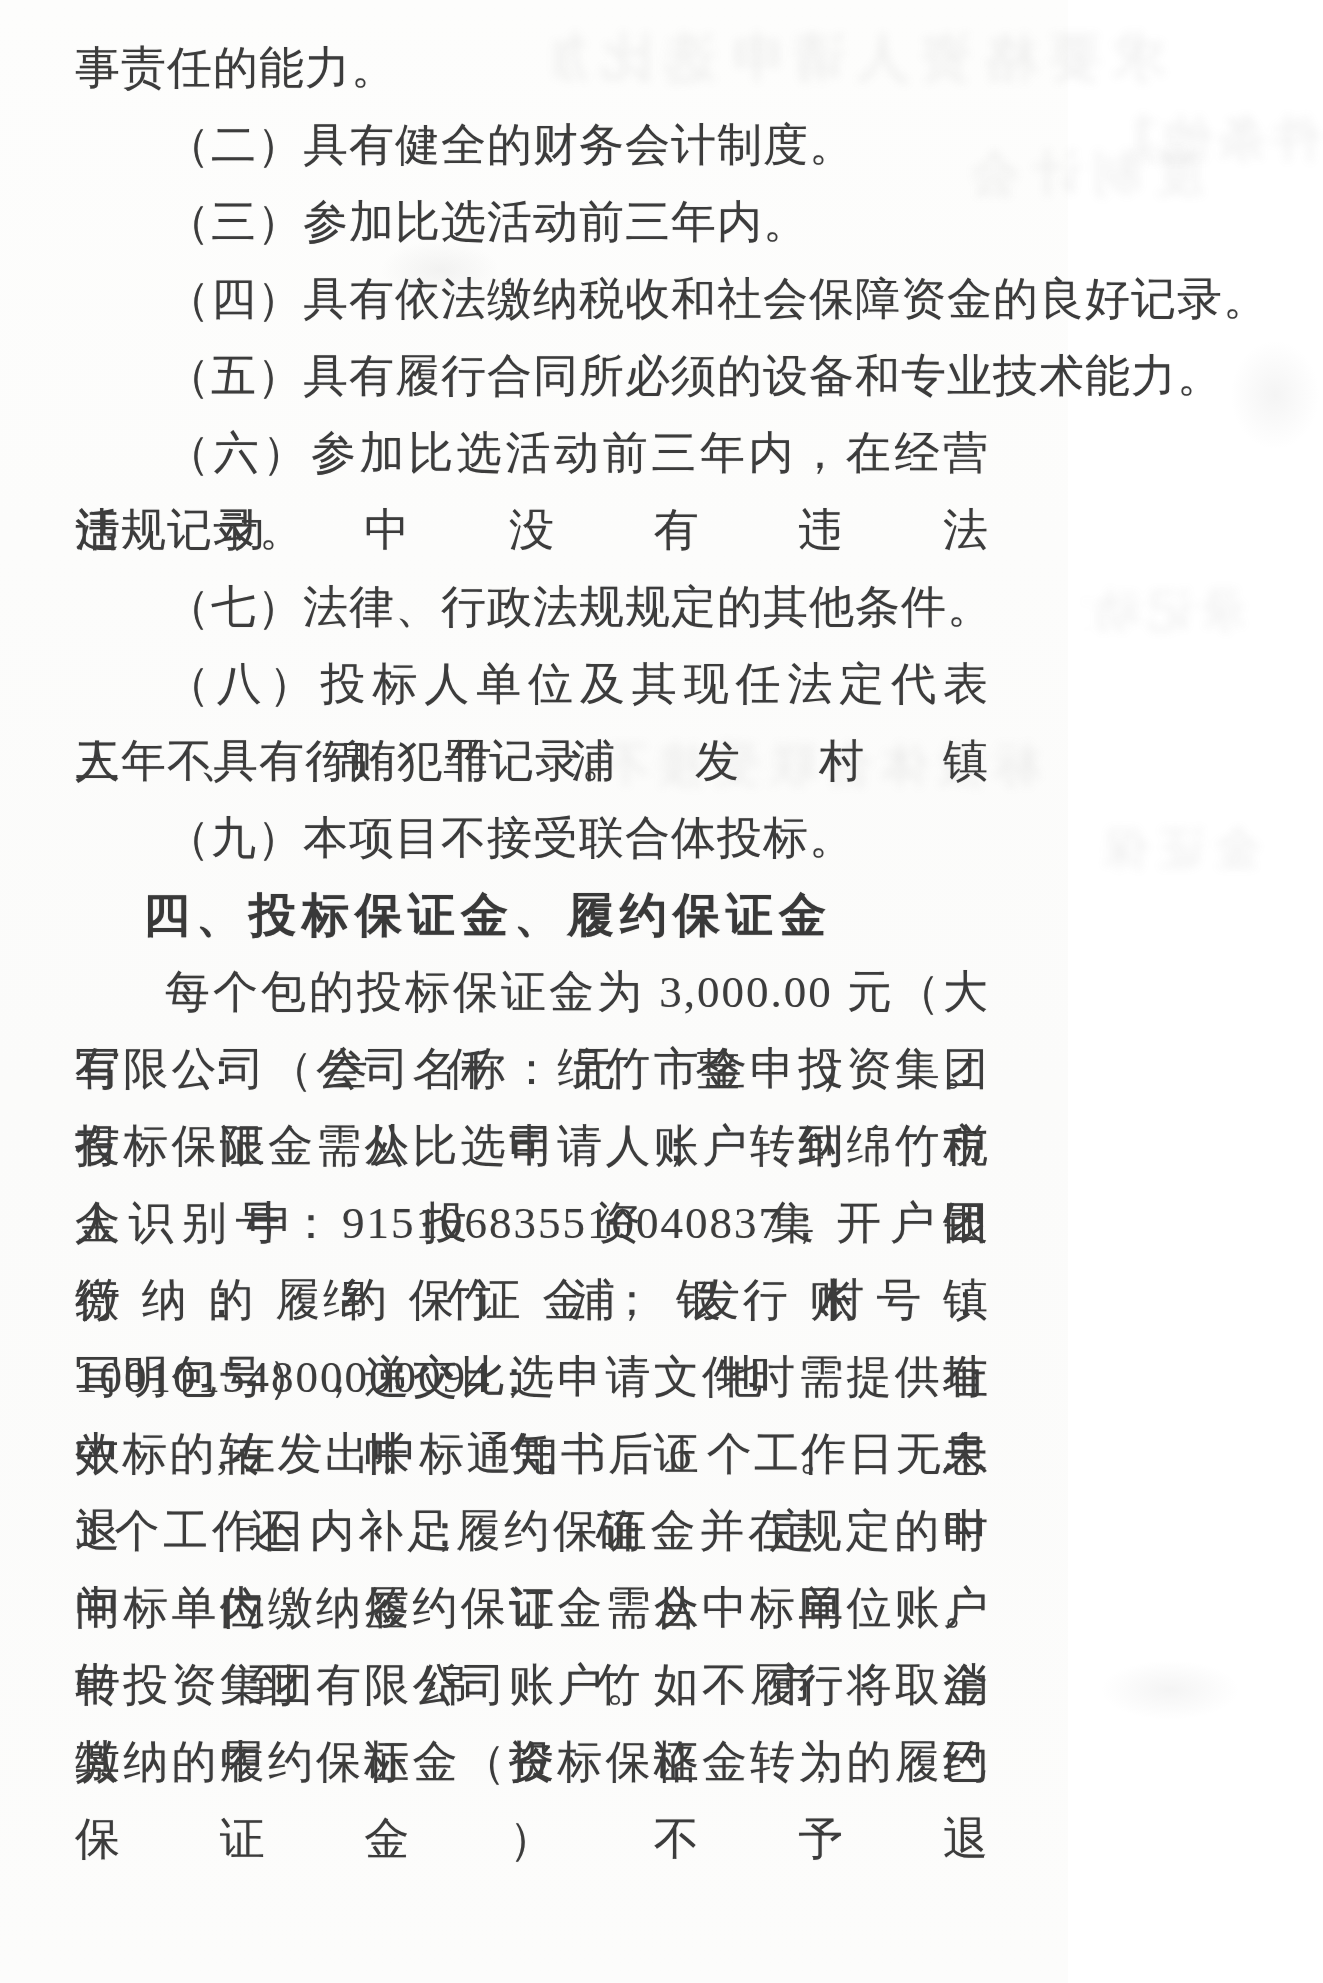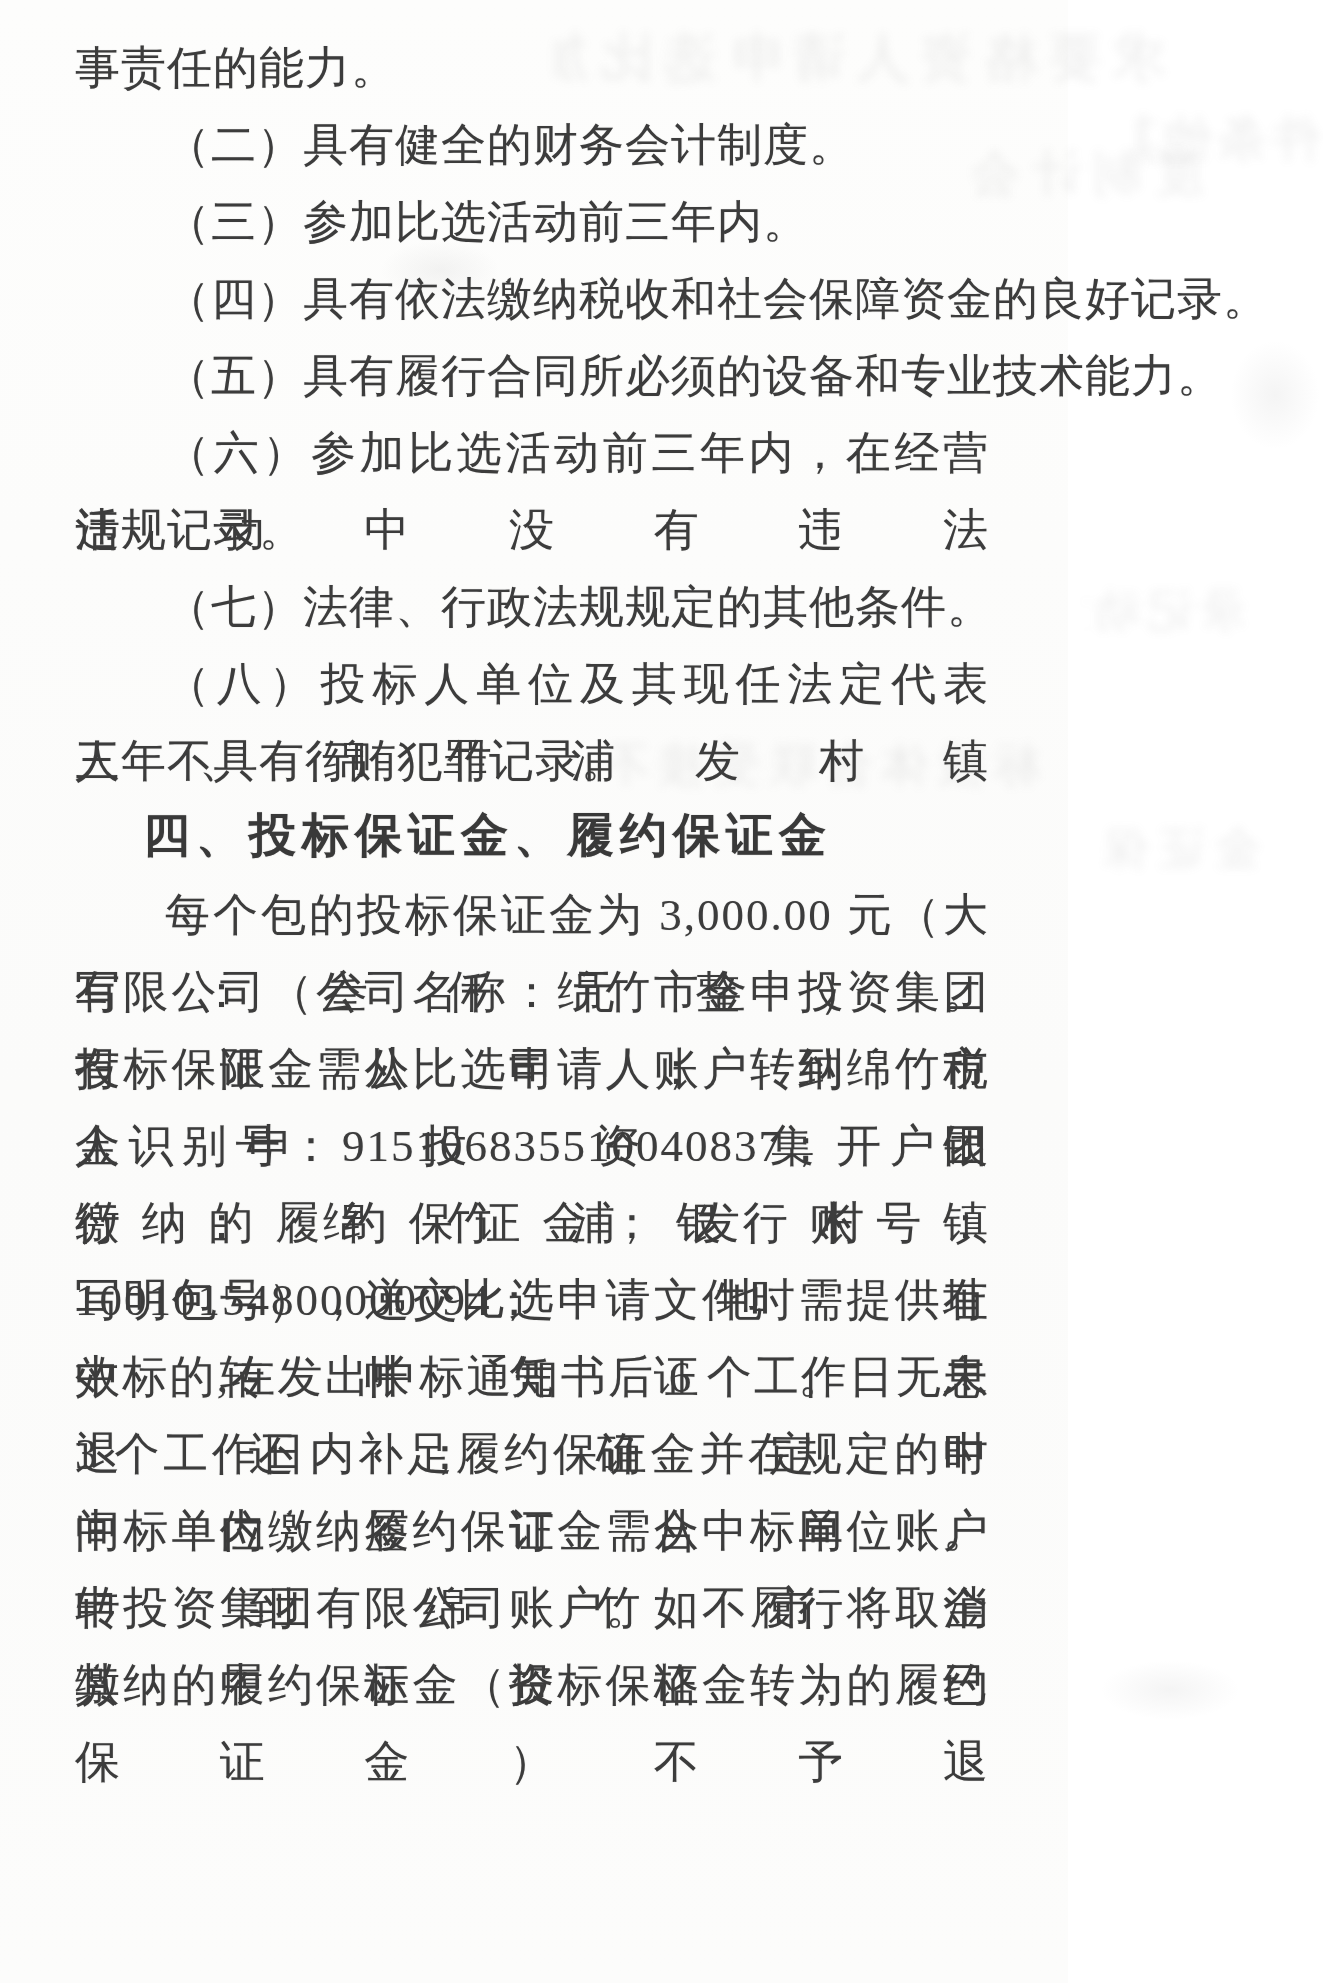--- a/index.html
+++ b/index.html
@@ -29,21 +29,21 @@
     text-shadow: 0 0 1px rgba(80,80,80,0.35);
   }
   .fill {
     white-space: normal;
     text-align: justify;
     text-align-last: justify;
     letter-spacing: 2px;
   }
   .indent { text-indent: 90px; }
   .heading {
-    font-family: Liberation Mono, monospace;
+    font-family: Liberation Serif, serif;
     font-weight: bold;
     font-size: 47px;
     color: #393939;
     letter-spacing: 6px;
     text-indent: 68px;
     text-shadow: 0 0 1px rgba(60,60,60,0.5);
   }
   .ghost {
     position: absolute;
     color: #8f8f8f;
@@ -81,20 +81,21 @@
   <div class="line">事责任的能力。</div>
   <div class="line indent">（二）具有健全的财务会计制度。</div>
   <div class="line indent">（三）参加比选活动前三年内。</div>
   <div class="line indent">（四）具有依法缴纳税收和社会保障资金的良好记录。</div>
   <div class="line indent">（五）具有履行合同所必须的设备和专业技术能力。</div>
   <div class="line indent fill">（六）参加比选活动前三年内，在经营活动中没有违法</div>
   <div class="line">违规记录。</div>
   <div class="line indent">（七）法律、行政法规规定的其他条件。</div>
   <div class="line indent fill">（八）投标人单位及其现任法定代表人、绵竹浦发村镇</div>
   <div class="line">三年不具有行贿犯罪记录。</div>
+  <div class="line indent">（九）本项目不接受联合体投标。</div>
   <div class="line heading">四、投标保证金、履约保证金</div>
   <div class="line indent fill">每个包的投标保证金为 3,000.00 元（大写：叁仟元整）。</div>
   <div class="line fill">有限公司（公司名称：绵竹市金申投资集团有限公司；纳税</div>
   <div class="line fill">投标保证金需从比选申请人账户转到绵竹市金申投资集团</div>
   <div class="line fill">人识别号：915106835510040837；开户银行：绵竹浦发村镇</div>
   <div class="line fill">缴纳的履约保证金；银行账号：10010154800000094；地址</div>
   <div class="line fill">写明包号），递交比选申请文件时需提供有效转帐凭证。未</div>
   <div class="line fill">中标的,在发出中标通知书后 6 个工作日无息退还；确定中</div>
   <div class="line fill">3 个工作日内补足履约保证金并在规定的时间内签订合同。</div>
   <div class="line fill">中标单位缴纳履约保证金需从中标单位账户转到绵竹市金</div>

